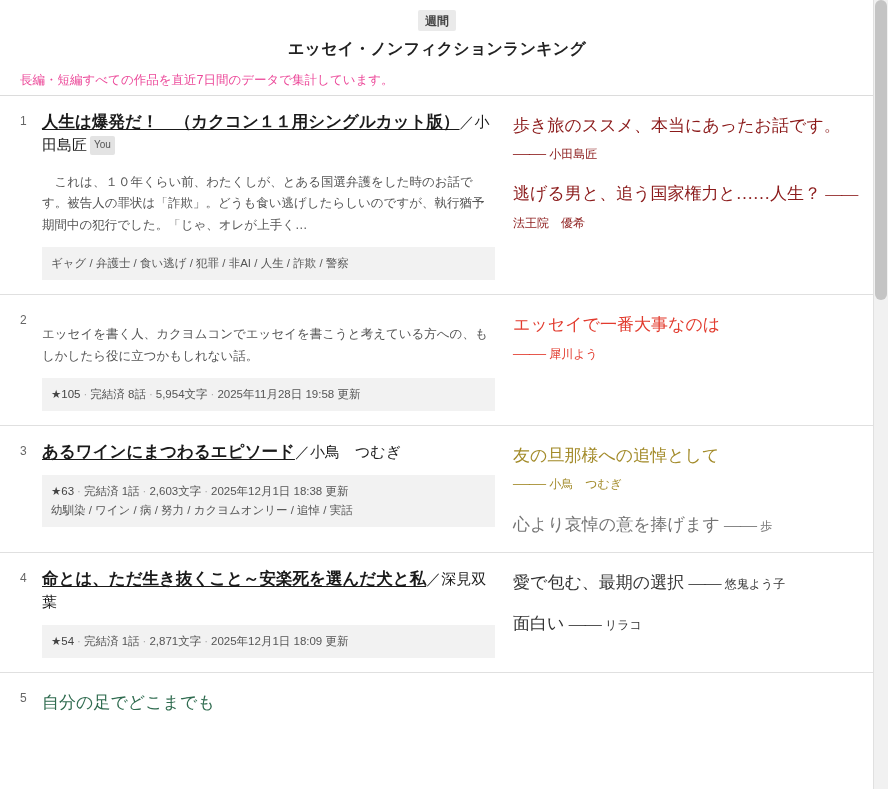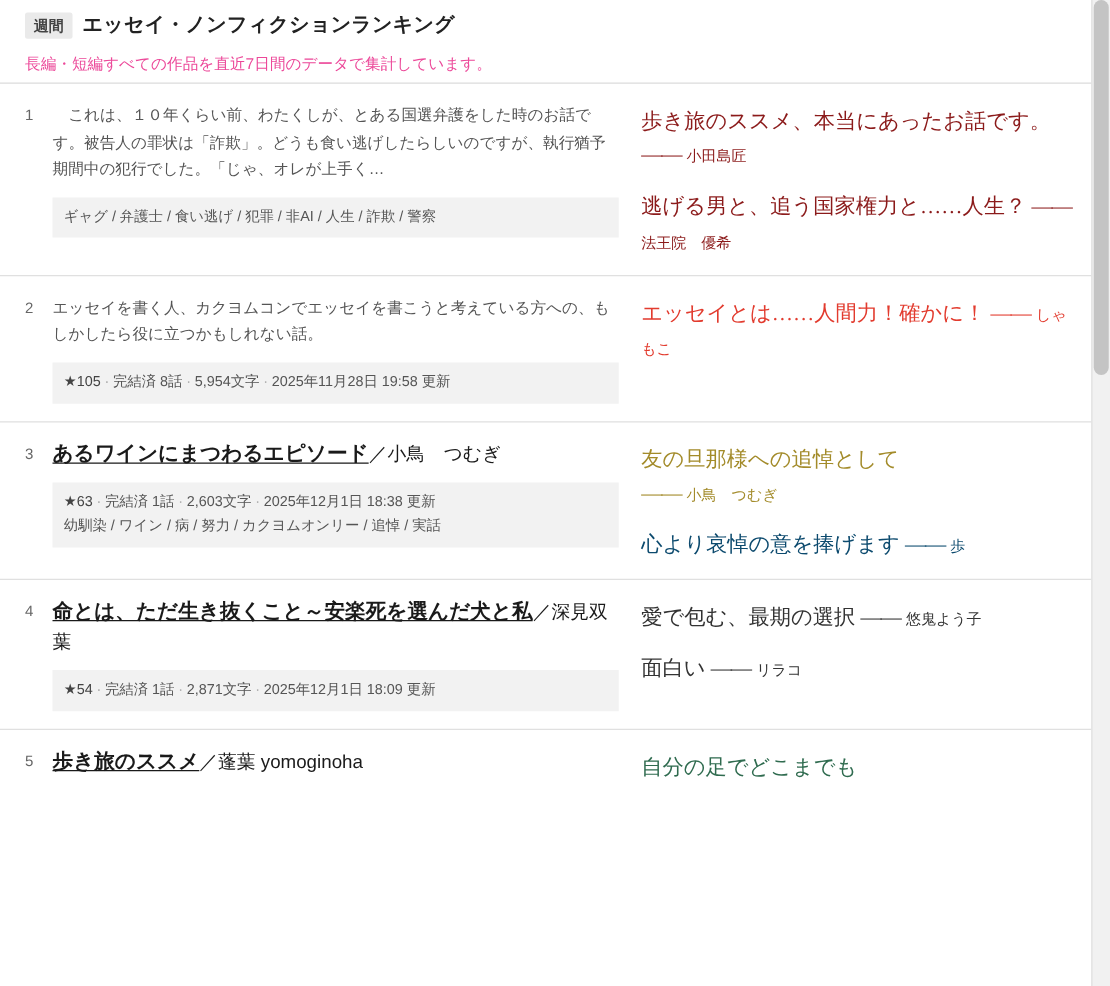--- a/index.html
+++ b/index.html
@@ -24,20 +24,21 @@
   }
 
   
   .header {
     padding: 10px 20px 6px 20px;
   }
   .header-title-row {
     display: flex;
     align-items: center;
     gap: 8px;
+    flex-direction: column;
   }
   .badge-weekly {
     background: #eaeaea;
     color: #444;
     font-size: 12px;
     line-height: 1;
     padding: 5px 7px 4px 7px;
     border-radius: 2px;
     font-weight: bold;
     white-space: nowrap;
@@ -103,21 +104,21 @@
     background: #e3e3e3;
     color: #555;
     font-size: 10px;
     font-weight: normal;
     border-radius: 2px;
     padding: 2px 4px;
     vertical-align: 2px;
     margin-left: 3px;
   }
   .excerpt {
-    margin-top: 1px;
+    margin-top: 15px;
     font-size: 12.5px;
     line-height: 1.72;
     color: #555;
   }
   .meta-box {
     margin-top: 11px;
     background: #f2f2f2;
     padding: 7px 9px;
     font-size: 11.5px;
     color: #555;
@@ -195,20 +196,23 @@
         <span class="header-title">エッセイ・ノンフィクションランキング</span>
       </div>
       <div class="header-sub">長編・短編すべての作品を直近7日間のデータで集計しています。</div>
     </div>
 
     <div class="list">
 
       <div class="item">
         <div class="rank">1</div>
         <div class="item-main">
+          <div class="title-line">
+            <span class="title-link">人生は爆発だ！　（カクコン１１用シングルカット版）</span><span class="author">／</span><span class="author">小田島匠</span><span class="you-badge">You</span>
+          </div>
           <div class="excerpt">　これは、１０年くらい前、わたくしが、とある国選弁護をした時のお話です。被告人の罪状は「詐欺」。どうも食い逃げしたらしいのですが、執行猶予期間中の犯行でした。「じゃ、オレが上手く…</div>
           <div class="meta-box">
             <div class="tags">ギャグ / 弁護士 / 食い逃げ / 犯罪 / 非AI / 人生 / 詐欺 / 警察</div>
           </div>
         </div>
         <div class="reviews">
           <div class="review" style="color:#8b1a1a">
             <span>歩き旅のススメ、本当にあったお話です。</span>
             <span class="dash"> ——</span>
             <span class="who">小田島匠</span>
@@ -226,23 +230,24 @@
         <div class="item-main">
           <div class="excerpt">エッセイを書く人、カクヨムコンでエッセイを書こうと考えている方への、もしかしたら役に立つかもしれない話。</div>
           <div class="meta-box">
             <div class="meta-line">
               <span class="star">★105</span><span class="dot">·</span><span>完結済 8話</span><span class="dot">·</span><span>5,954文字</span><span class="dot">·</span><span>2025年11月28日 19:58 更新</span>
             </div>
           </div>
         </div>
         <div class="reviews">
           <div class="review" style="color:#e23b2e">
-            <span>エッセイとは……人間力！確かに！</span>
-            <span class="dash"> ——</span>
-            <span class="who">しゃもこ</span>
+            <span>エッセイで一番大事なのは</span>
+            <br>
+            <span class="dash">——</span>
+            <span class="who">犀川よう</span>
           </div>
         </div>
       </div>
 
       <div class="item">
         <div class="rank">3</div>
         <div class="item-main">
           <div class="title-line">
             <span class="title-link">あるワインにまつわるエピソード</span><span class="author">／</span><span class="author">小鳥　つむぎ</span>
           </div>
@@ -253,21 +258,21 @@
             <div class="tags">幼馴染 / ワイン / 病 / 努力 / カクヨムオンリー / 追悼 / 実話</div>
           </div>
         </div>
         <div class="reviews">
           <div class="review" style="color:#a38b2a">
             <span>友の旦那様への追悼として</span>
             <br>
             <span class="dash">——</span>
             <span class="who">小鳥　つむぎ</span>
           </div>
-          <div class="review" style="color:#0c4a6e">
+          <div class="review" style="color:#737373">
             <span>心より哀悼の意を捧げます</span>
             <span class="dash"> ——</span>
             <span class="who">歩</span>
           </div>
         </div>
       </div>
 
       <div class="item">
         <div class="rank">4</div>
         <div class="item-main">
@@ -289,25 +294,20 @@
           <div class="review" style="color:#333333">
             <span>面白い</span>
             <span class="dash"> ——</span>
             <span class="who">リラコ</span>
           </div>
         </div>
       </div>
 
       <div class="item">
         <div class="rank">5</div>
-        <div class="item-main">
-          <div class="title-line">
-            <span class="title-link">歩き旅のススメ</span><span class="author">／</span><span class="author">蓬葉 yomoginoha</span>
-          </div>
-        </div>
         <div class="reviews">
           <div class="review" style="color:#2f6b4f">
             <span>自分の足でどこまでも</span>
           </div>
         </div>
       </div>
 
     </div>
   </div>
 

